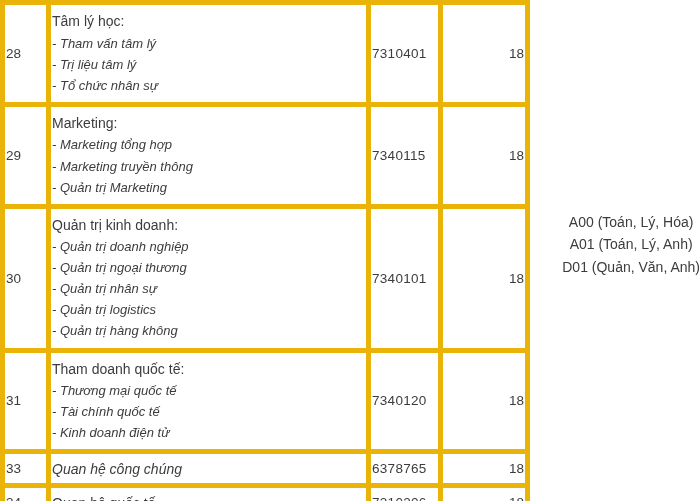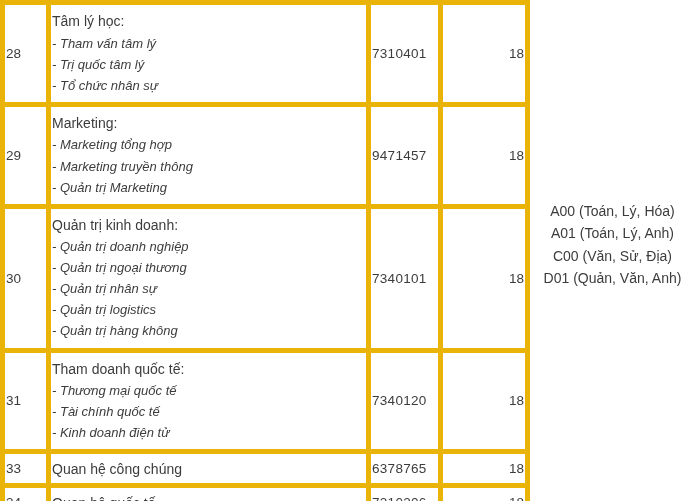--- a/index.html
+++ b/index.html
@@ -55,21 +55,21 @@
   .cell-inner{padding:4px 0 5px 0;}
 
   #combos{
     position:absolute;
     left:525px;
     top:0;
     width:175px;
     height:501px;
     display:flex;
     align-items:center;
-    justify-content:center;
+    justify-content:flex-end;
     pointer-events:none;
     border-radius:32px;
   }
   #combos .combo-list{
     text-align:center;
     line-height:1.60;
     font-size:14px;
     color:#3c3c3c;
     margin-top:-12px;
   }
@@ -88,41 +88,41 @@
         <col class="c-score">
     </colgroup>
     <tbody>
         <tr>
           <td class="idx">28</td>
           <td class="name">
             <div class="cell-inner">
               <div class="grp-head">Tâm lý học:</div>
               <ul class="sublist">
                 <li>- Tham vấn tâm lý</li>
-                <li>- Trị quốc tâm lý</li>
+                <li>- Trị liệu tâm lý</li>
                 <li>- Tổ chức nhân sự</li>
               </ul>
             </div>
           </td>
           <td class="code">7310401</td>
           <td class="score">18</td>
         </tr>
         <tr>
           <td class="idx">29</td>
           <td class="name">
             <div class="cell-inner">
               <div class="grp-head">Marketing:</div>
               <ul class="sublist">
                 <li>- Marketing tổng hợp</li>
                 <li>- Marketing truyền thông</li>
                 <li>- Quản trị Marketing</li>
               </ul>
             </div>
           </td>
-          <td class="code">9471457</td>
+          <td class="code">7340115</td>
           <td class="score">18</td>
         </tr>
         <tr>
           <td class="idx">30</td>
           <td class="name">
             <div class="cell-inner">
               <div class="grp-head">Quản trị kinh doanh:</div>
               <ul class="sublist">
                 <li>- Quản trị doanh nghiệp</li>
                 <li>- Quản trị ngoại thương</li>
@@ -146,21 +146,21 @@
                 <li>- Kinh doanh điện tử</li>
               </ul>
             </div>
           </td>
           <td class="code">7340120</td>
           <td class="score">18</td>
         </tr>
         <tr class="simple-row">
           <td class="idx">33</td>
           <td class="name">
-            <div class="cell-inner" style="padding: 0px;">
+            <div class="cell-inner" style="padding: 0px; font-style: italic;">
               <div class="grp-head">Quan hệ công chúng</div>
             </div>
           </td>
           <td class="code">6378765</td>
           <td class="score">18</td>
         </tr>
         <tr class="simple-row">
           <td class="idx">34</td>
           <td class="name">
             <div class="cell-inner" style="padding: 0px;">
@@ -170,18 +170,17 @@
           <td class="code">7310206</td>
           <td class="score">18</td>
         </tr>
       </tbody>
   </table>
 
   <div id="combos">
     <div class="combo-list">
         <div>A00 (Toán, Lý, Hóa)</div>
         <div>A01 (Toán, Lý, Anh)</div>
-        <div>C00 (Văn, Sử, Địa)</div>
         <div>D01 (Quản, Văn, Anh)</div>
       </div>
   </div>
 
 </div>
 
 </body></html>

